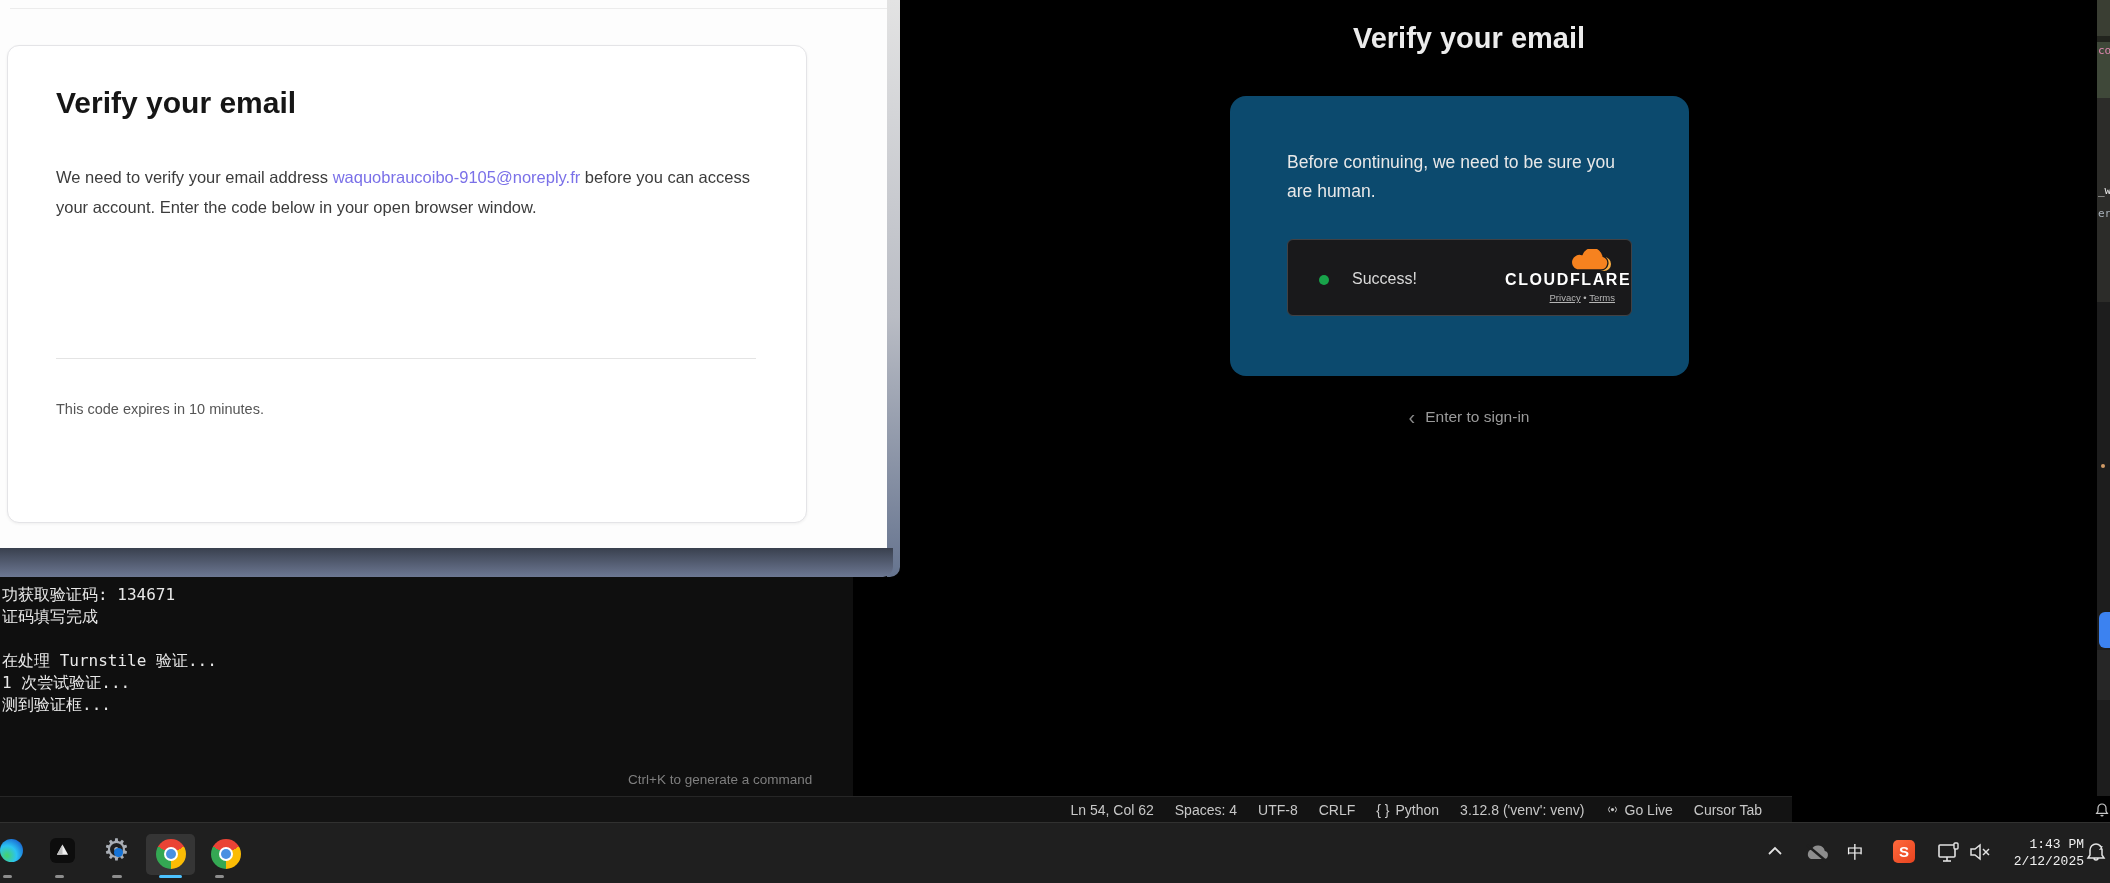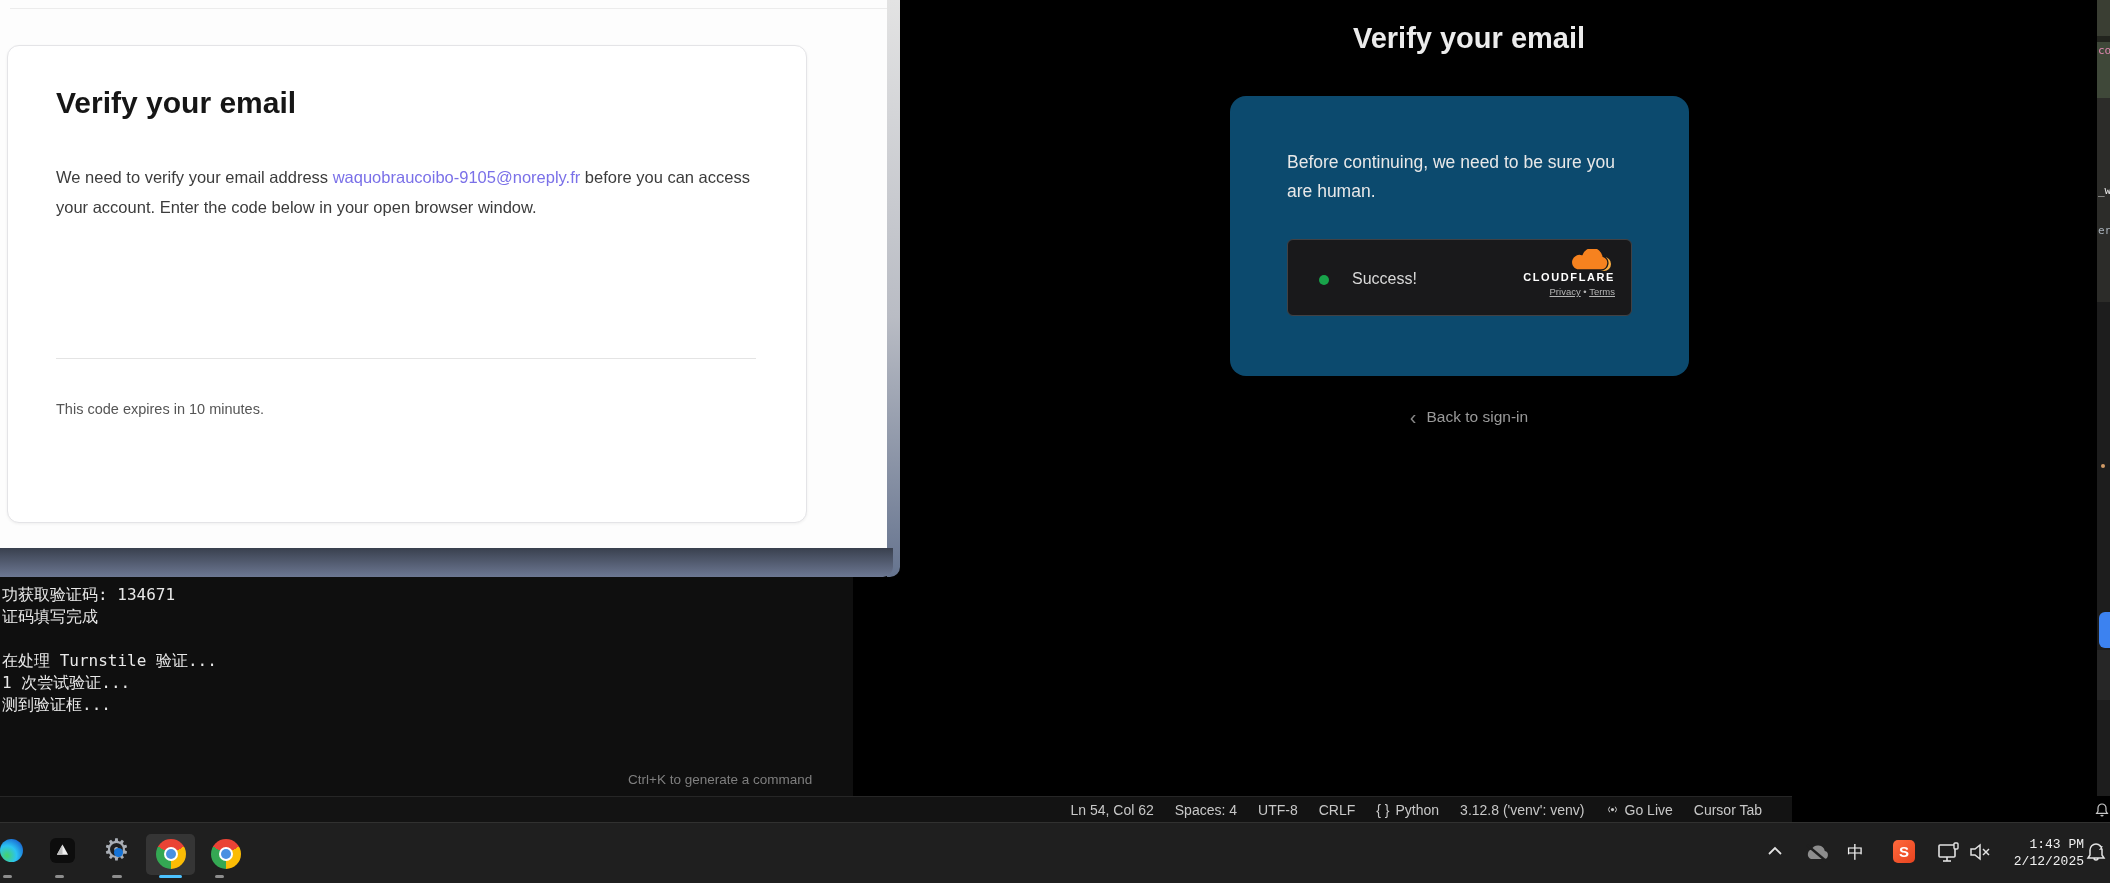--- a/index.html
+++ b/index.html
@@ -35,21 +35,21 @@
         font-size:29px; font-weight:700; color:#ececec; }
   .dark-card { left:1230px; top:96px; width:459px; height:280px;
         background:#0c4a6e; border-radius:16px; }
   .prompt { left:57px; top:52px; width:342px; font-size:17.5px; line-height:29px; color:#e8e8e8; }
   .turnstile { left:57px; top:143px; width:345px; height:77px; background:#19191b;
         border:1px solid #414144; border-radius:6px; }
   .t-dot { left:31px; top:35px; width:10px; height:10px; border-radius:50%; background:#18a34a; }
   .t-status { left:64px; top:30px; font-size:16px; color:#d9d9d9; }
   .cf-block { right:16px; top:9px; width:110px; text-align:right; }
   .cf-cloud { display:block; margin-left:auto; }
-  .cf-word { font-size:11px; font-weight:700; letter-spacing:1.6px; color:#fff; margin-top:-2px; }
+  .cf-word { font-size:16px; font-weight:700; letter-spacing:1.6px; color:#fff; margin-top:-2px; }
   .cf-links { font-size:9.5px; color:#b5b5b5; margin-top:3px; }
   .cf-links a { color:#b5b5b5; text-decoration:underline; cursor:pointer; }
   .back-row { left:1239px; top:408px; width:460px; display:flex; justify-content:center;
         align-items:center; gap:10px; color:#9a9a9a; font-size:15.5px; cursor:pointer; }
   .back-chevron { font-size:20px; line-height:15px; color:#8a8a8a; }
 
   
   .terminal { left:0; top:577px; width:853px; height:219px; background:#0f0f0f; overflow:hidden; }
   .term-lines { left:2px; top:7px; font-family:"DejaVu Sans Mono", monospace;
         font-size:16px; color:#e8e8e8; }
@@ -132,21 +132,21 @@
         <path d="M14 21 h24 a7 7 0 0 0 2.2-13.6 A11 11 0 0 0 19 5.5 A8 8 0 0 0 14 21 z" fill="#f6821f" stroke="#19191b" stroke-width="1.4"></path>
       </svg>
       <div class="cf-word">CLOUDFLARE</div>
       <div class="cf-links"><a>Privacy</a> <span>•</span> <a>Terms</a></div>
     </div>
   </div>
 </div>
 
 <div class="abs back-row">
   <span class="back-chevron">‹</span>
-  <span>Back to sign-in</span>
+  <span>Enter to sign-in</span>
 </div>
 
 <div class="abs terminal">
   <div class="abs term-lines">
     <div class="term-line">功获取验证码: 134671</div>
     <div class="term-line">证码填写完成</div>
     <div class="term-line"></div>
     <div class="term-line">在处理 Turnstile 验证...</div>
     <div class="term-line">1 次尝试验证...</div>
     <div class="term-line">测到验证框...</div>
@@ -254,17 +254,17 @@
   </div>
 </div>
 
 <div class="abs edge-strip">
   <div class="es-seg" style="top:0; height:36px; background:#3a3e33;"></div>
   <div class="es-seg" style="top:36px; height:6px; background:#22241e;"></div>
   <div class="es-seg" style="top:42px; height:56px; background:#3f4839;"></div>
   <div class="es-seg" style="top:98px; height:204px; background:#2c2c29;"></div>
   <div class="es-frag" style="top:44px; color:#e087b0;">co</div>
   <div class="es-frag" style="top:184px; color:#e6e6e6;">_w</div>
-  <div class="es-frag" style="top:224px; color:#a8b0b8;">er</div>
+  <div class="es-frag" style="top:207px; color:#a8b0b8;">er</div>
   <div class="es-dot"></div>
   <div class="es-pill"></div>
   <div class="es-seg" style="top:650px; height:50px; background:#262626;"></div>
 </div>
 
 </body></html>

